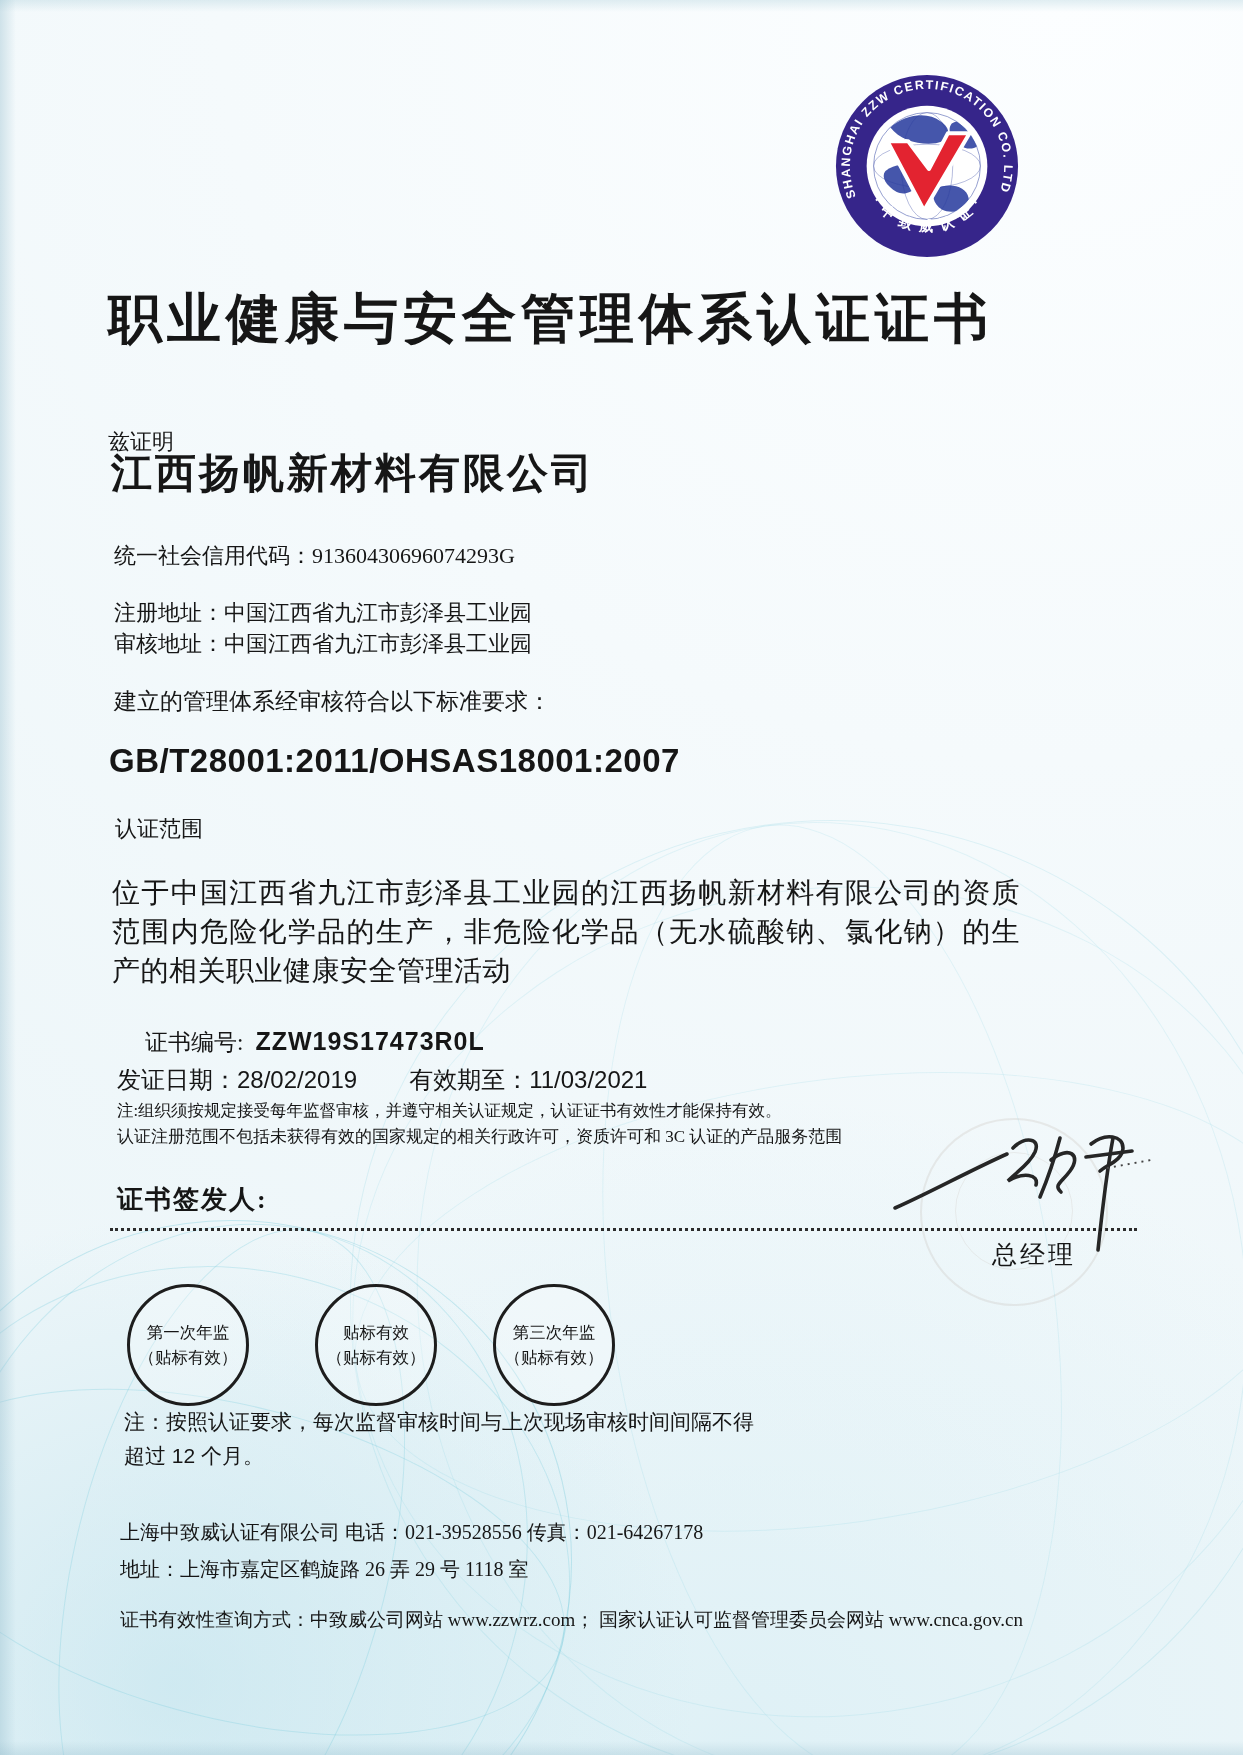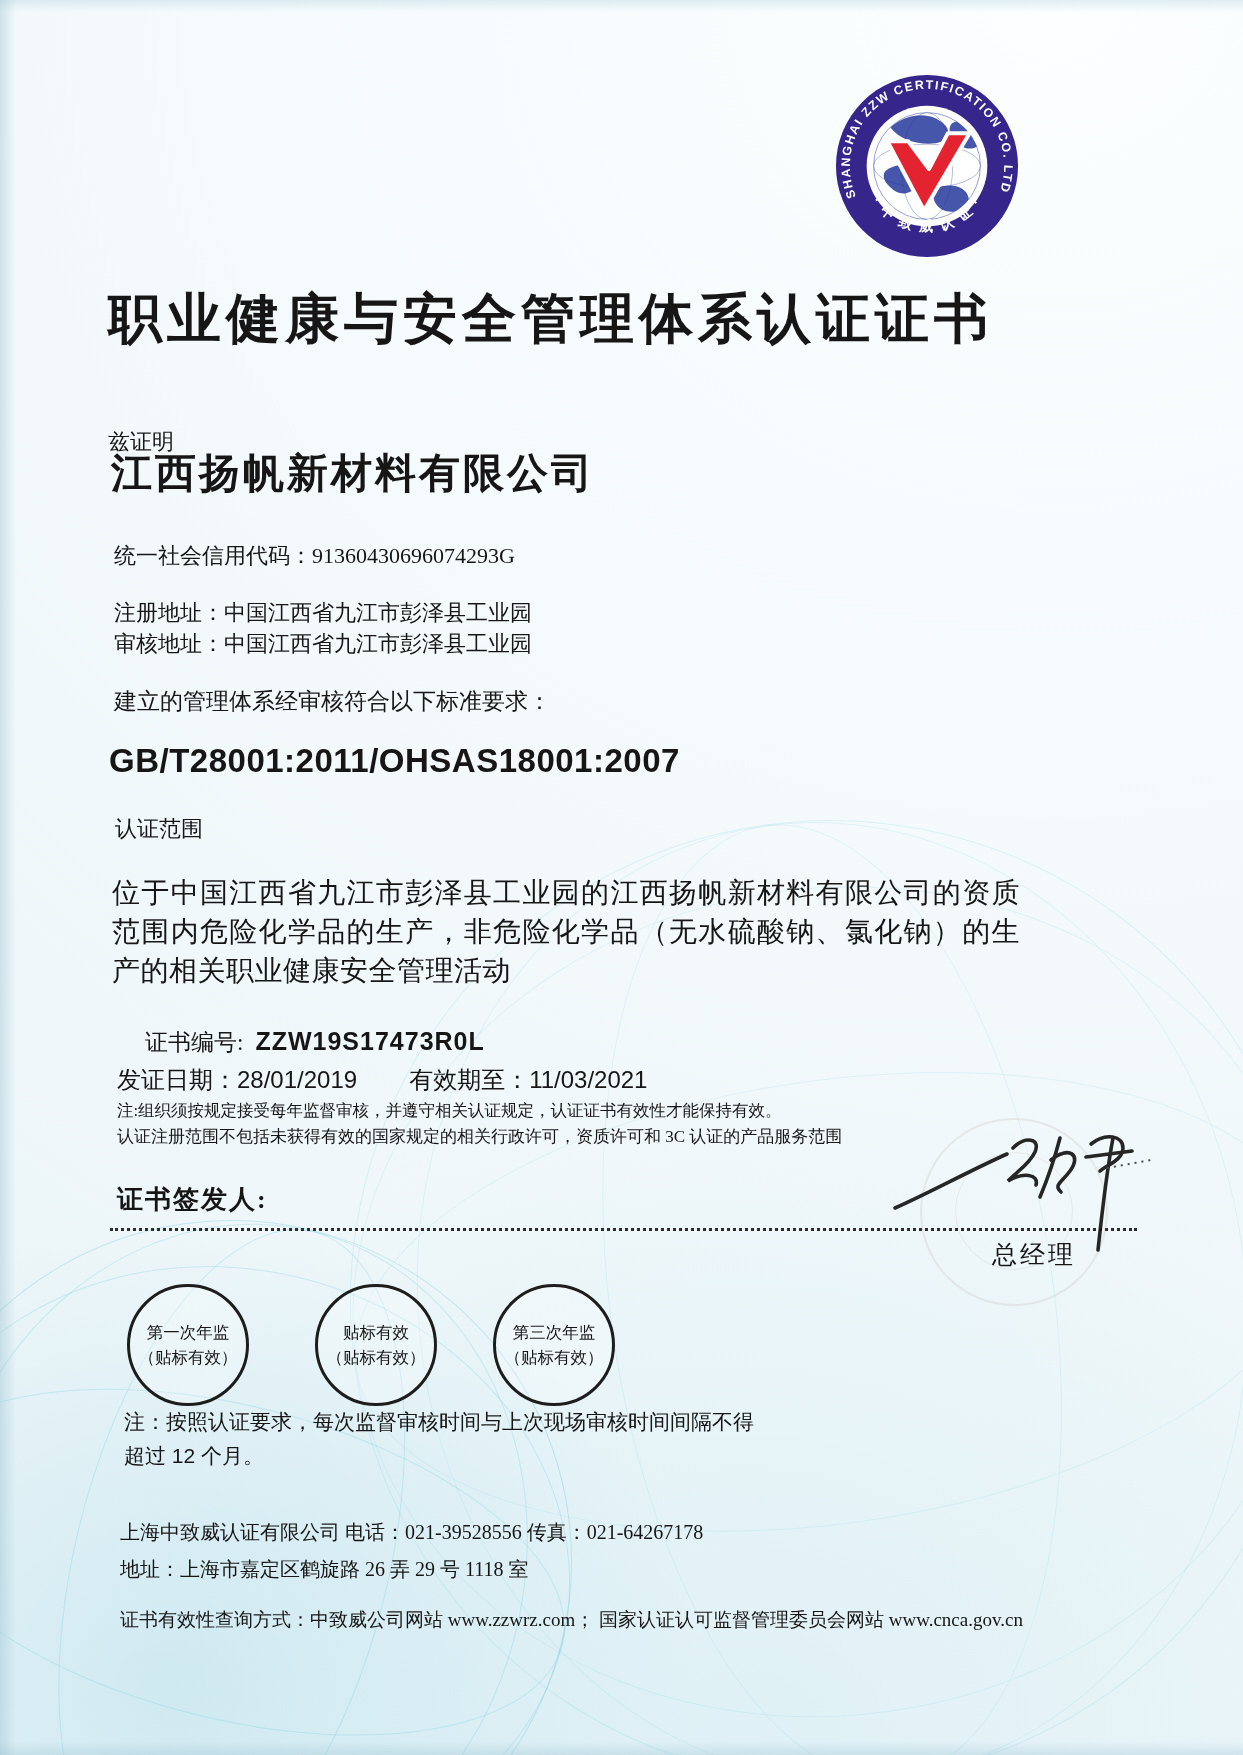--- a/index.html
+++ b/index.html
@@ -123,21 +123,21 @@
   <div class="abs serif line22 auditaddr">审核地址：中国江西省九江市彭泽县工业园</div>
   <div class="abs serif stdintro">建立的管理体系经审核符合以下标准要求：</div>
   <div class="abs sans standard">GB/T28001:2011/OHSAS18001:2007</div>
   <div class="abs serif scopelabel">认证范围</div>
   <div class="abs sans scope">位于中国江西省九江市彭泽县工业园的江西扬帆新材料有限公司的资质范围内危险化学品的生产，非危险化学品（无水硫酸钠、氯化钠）的生产的相关职业健康安全管理活动</div>
 
   <div class="abs serif certno">
     <span>证书编号:</span><b>ZZW19S17473R0L</b>
   </div>
   <div class="abs serif dates">
-    <span>发证日期：</span><span class="val">28/01/2019</span><span class="gap"></span><span>有效期至：</span><span class="val">11/03/2021</span>
+    <span>发证日期：</span><span class="val">28/02/2019</span><span class="gap"></span><span>有效期至：</span><span class="val">11/03/2021</span>
   </div>
   <div class="abs serif note1">注:组织须按规定接受每年监督审核，并遵守相关认证规定，认证证书有效性才能保持有效。</div>
   <div class="abs serif note2">认证注册范围不包括未获得有效的国家规定的相关行政许可，资质许可和 3C 认证的产品服务范围</div>
 
   <div class="abs serif signer">证书签发人:</div>
   <div class="abs dotline"></div>
   <div class="abs ghost1"></div>
   <div class="abs ghost2"></div>
   <svg class="abs" style="left:855px;top:1108px;" width="305" height="165" viewBox="0 0 305 165">
     <g fill="none" stroke="#151515" stroke-width="3.6" stroke-linecap="round" opacity=".92">

